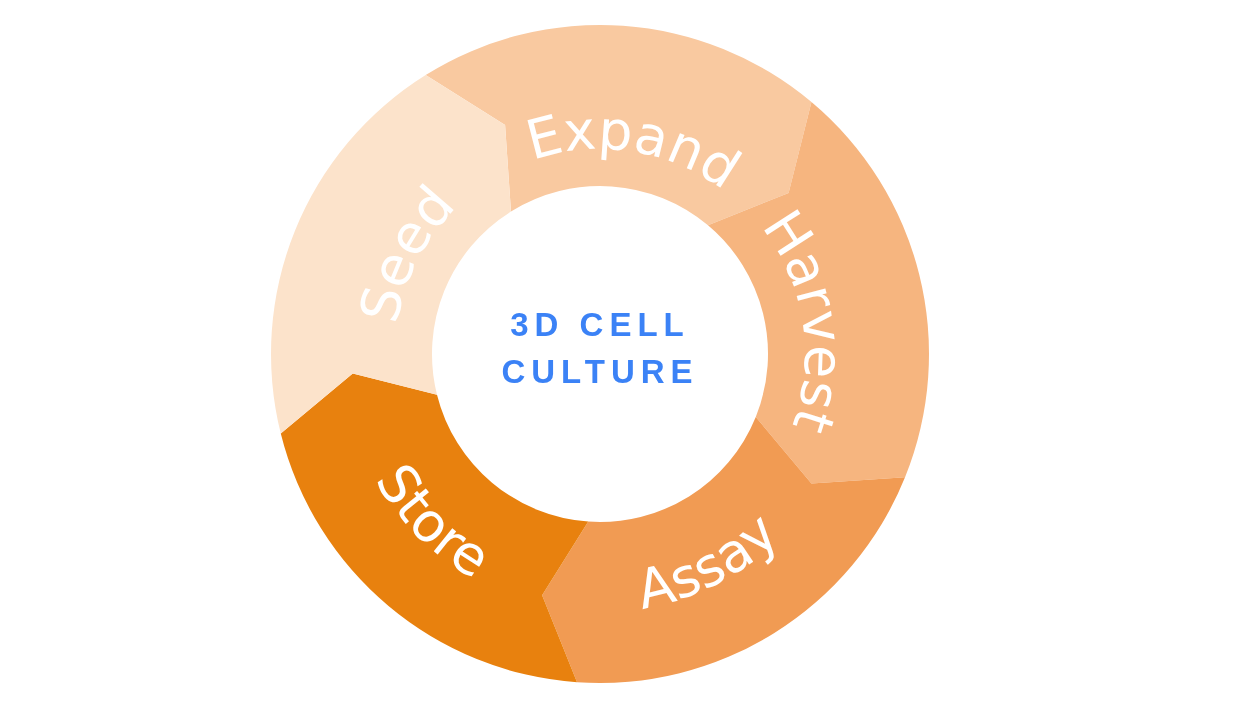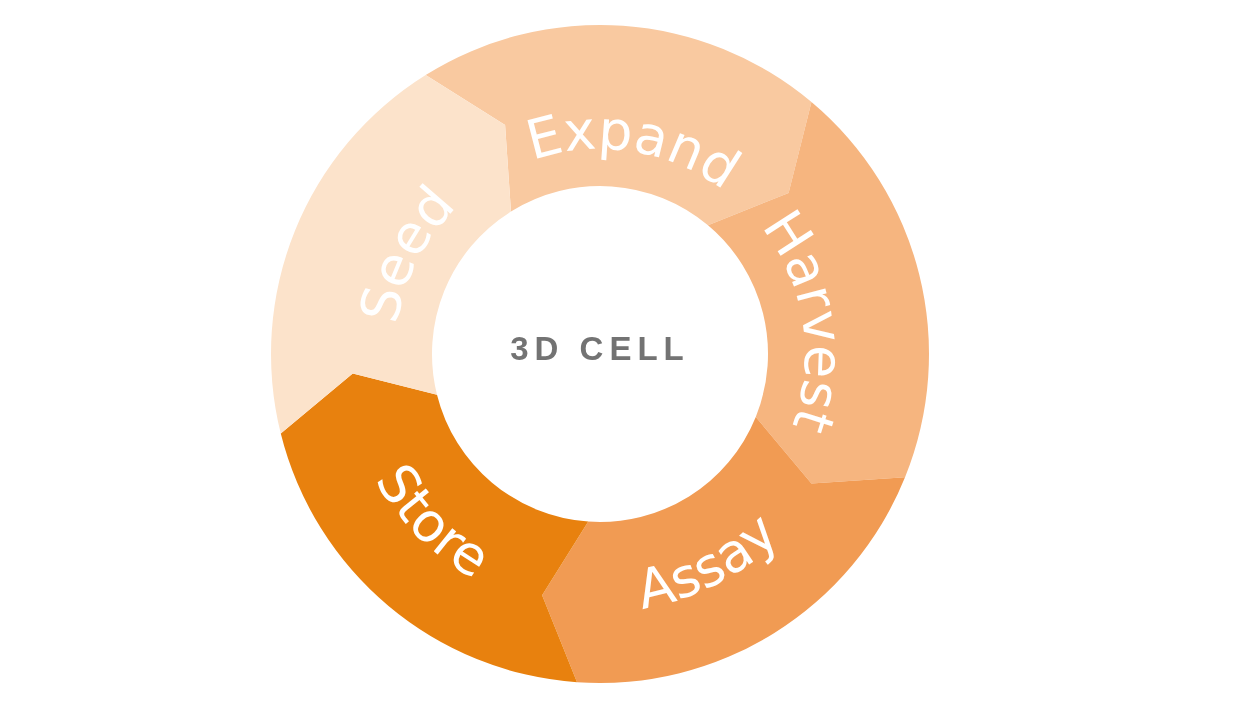--- a/index.html
+++ b/index.html
@@ -65,17 +65,18 @@
       </g>
     <g id="labels-layer">
         <text class="seg-label" fill="#FFFFFF"><textPath href="#tp-expand" xlink:href="#tp-expand" startOffset="50%" text-anchor="middle">Expand</textPath></text>
         <text class="seg-label" fill="#FFFFFF"><textPath href="#tp-harvest" xlink:href="#tp-harvest" startOffset="50%" text-anchor="middle">Harvest</textPath></text>
         <text class="seg-label" fill="#FFFFFF"><textPath href="#tp-assay" xlink:href="#tp-assay" startOffset="50%" text-anchor="middle">Assay</textPath></text>
         <text class="seg-label" fill="#FFFFFF"><textPath href="#tp-store" xlink:href="#tp-store" startOffset="50%" text-anchor="middle">Store</textPath></text>
         <text class="seg-label" fill="#FFFFFF"><textPath href="#tp-seed" xlink:href="#tp-seed" startOffset="50%" text-anchor="middle">Seed</textPath></text>
       </g>
   </svg>
 
-  <div class="center-title" style="color: #737373;">
+  <div class="center-title" style="color: #3b82f6;">
     <div>3D CELL</div>
+    <div>CULTURE</div>
   </div>
 
 </div>
 
 </body></html>

